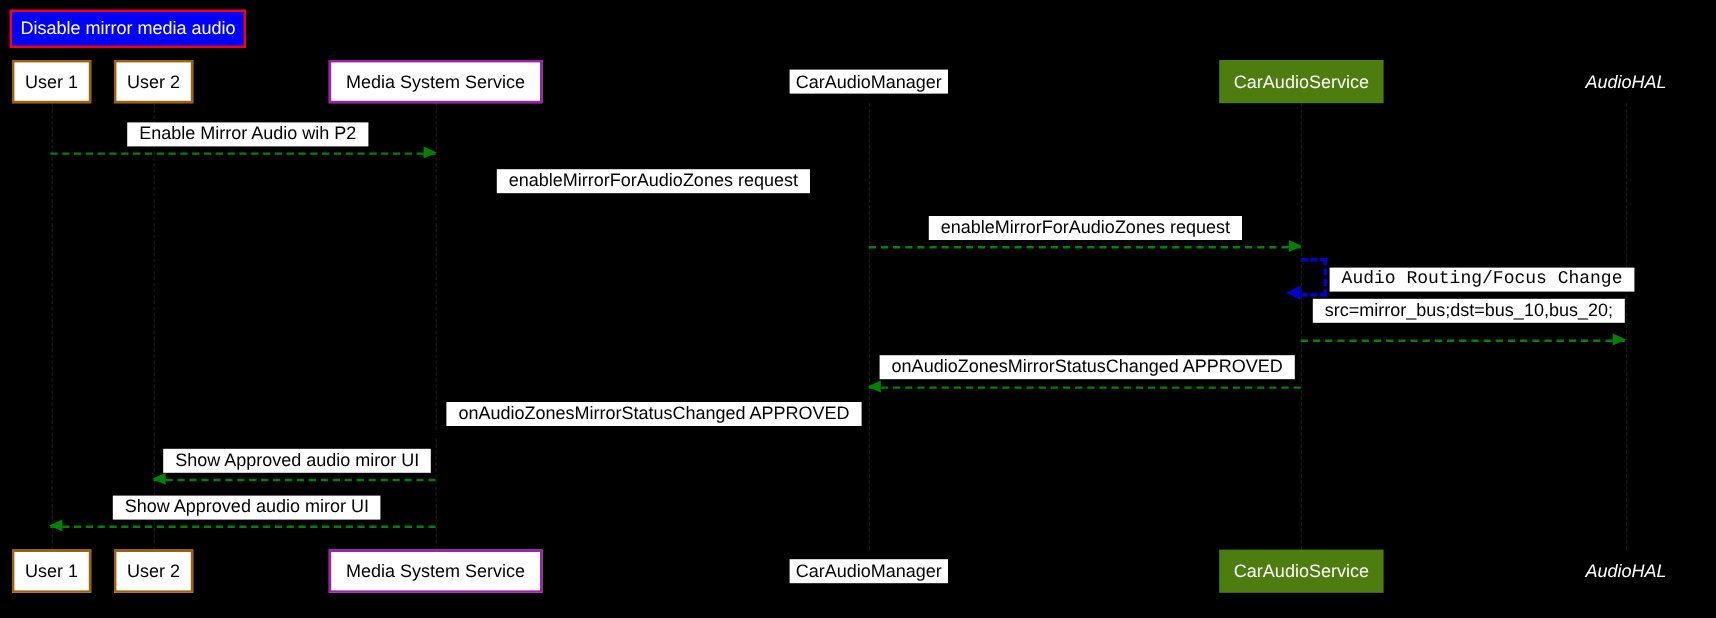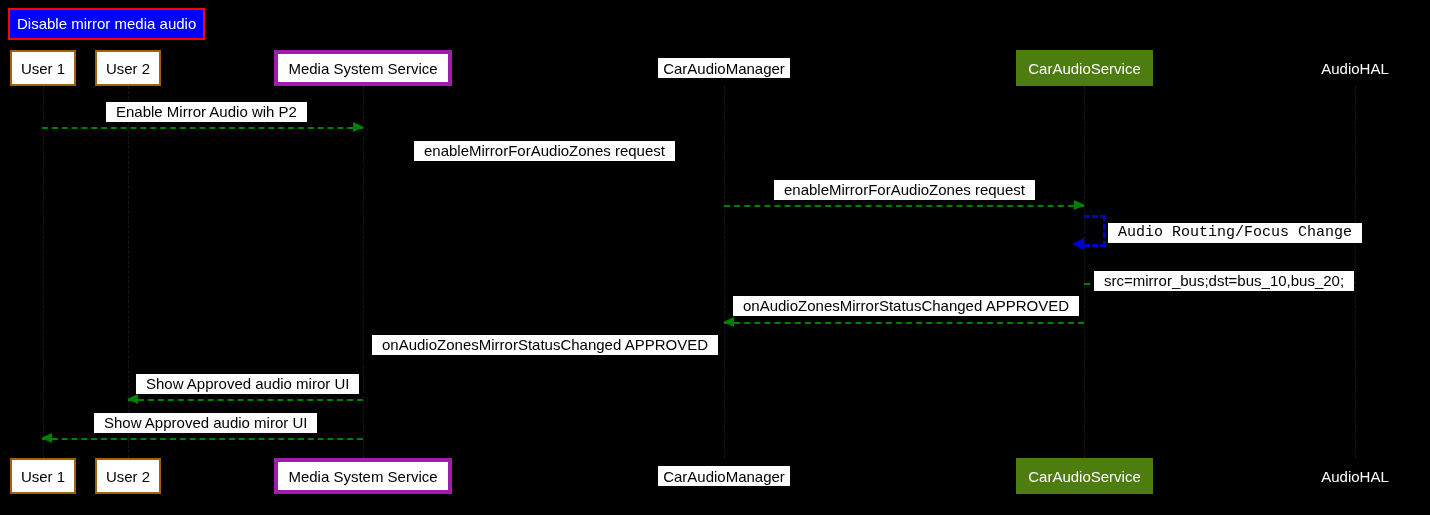--- a/index.html
+++ b/index.html
@@ -42,24 +42,24 @@
     justify-content: center;
     font-size: 15px;
     white-space: nowrap;
     height: 36px;
   }
   .participant.boxed {
     background: #ffffff;
     color: #000000;
   }
   .participant.border-red   { border: 2px solid #a16207; }
-  .participant.border-green { border: 4px solid #a21caf; }
+  .participant.border-green { border: 2px solid #a21caf; }
   .participant.plain-white  { background: #ffffff; color: #000000; border: none; height: 20px; }
   .participant.filled-blue  { background: #4d7c0f; color: #ffffff; border: none; }
-  .participant.no-box       { background: transparent; color: #ffffff; border: none; }
+  .participant.no-box       { background: transparent; color: #ffffff; border: none; font-style: italic; }
 
   
   .lifeline {
     position: absolute;
     width: 0;
     border-left: 1px dashed #181818;
     top: 86px;
     height: 372px;
   }
 
@@ -166,21 +166,21 @@
       <div class="msg-label" style="left: 414px; top: 141px;">enableMirrorForAudioZones request</div>
       <div class="msg" style="left: 724px; width: 360px; top: 205px;">
         <div class="line"></div>
         <div class="head right"></div>
       </div>
       <div class="msg-label" style="left: 774px; top: 180px;">enableMirrorForAudioZones request</div>
       <div class="msg" style="left: 1084px; width: 270px; top: 283px;">
         <div class="line"></div>
         <div class="head right"></div>
       </div>
-      <div class="msg-label" style="left: 1094px; top: 271px;">src=mirror_bus;dst=bus_10,bus_20;</div>
+      <div class="msg-label" style="left: 1094px; top: 249px;">src=mirror_bus;dst=bus_10,bus_20;</div>
       <div class="msg" style="left: 724px; width: 360px; top: 322px;">
         <div class="line"></div>
         <div class="head left"></div>
       </div>
       <div class="msg-label" style="left: 733px; top: 296px;">onAudioZonesMirrorStatusChanged APPROVED</div>
       <div class="msg invisible-line" style="left: 363px; width: 361px; top: 361px;">
         <div class="line"></div>
         <div class="head left"></div>
       </div>
       <div class="msg-label" style="left: 372px; top: 335px;">onAudioZonesMirrorStatusChanged APPROVED</div>

